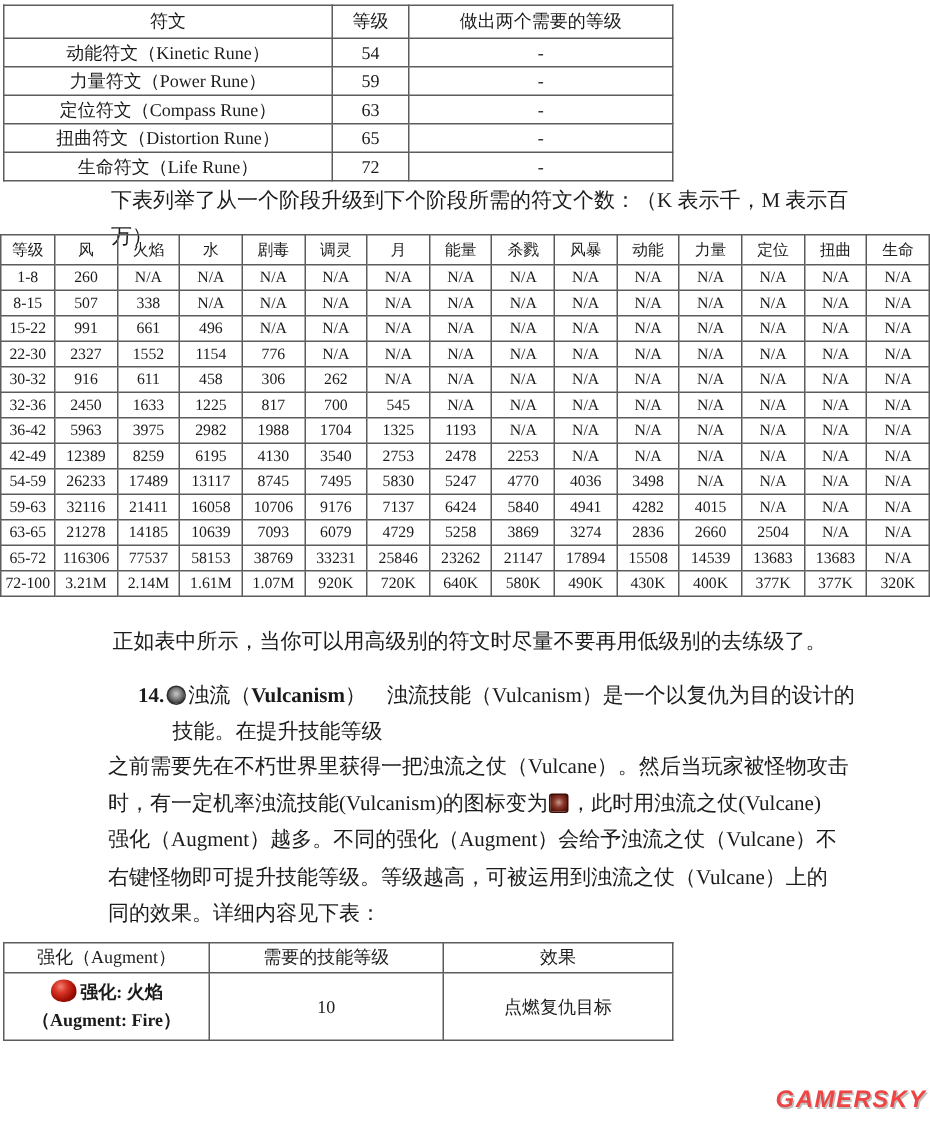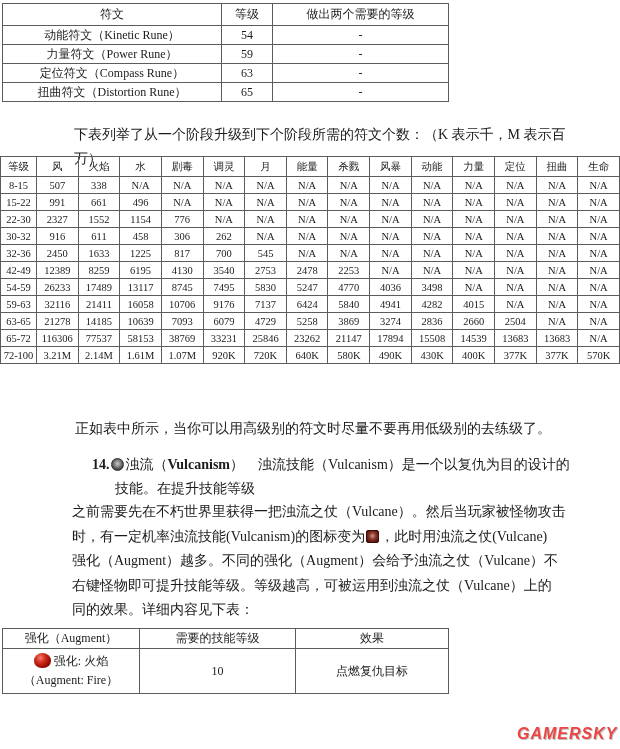--- a/index.html
+++ b/index.html
@@ -19,21 +19,21 @@
   .rune-table th { height:21px; }
   .rune-table td { height:18px;margin-left:37px; }
   
   .big-table { position:absolute; left:0; top:156px; width:620px; font-size:10.5px; }
   .big-table th { height:19px; }
   .big-table td { height:16px; }
   
   .aug-table { position:absolute; left:2px; top:628px; width:446px; font-size:12px; }
   .aug-table th { height:19px; }
   .aug-table td.tall { height:44px; }
-  .aug-name-line { line-height:19px; }
+  .aug-name-line { line-height:19px;font-weight:bold; }
   
   .line { position:absolute; font-size:14px; white-space:nowrap; line-height:17px; }
   .para .pline { line-height:24.6px; white-space:nowrap; font-size:14px; }
   .b { font-weight:bold; }
   
   .skill-icon {
     display:inline-block; width:13px; height:13px; border-radius:50%; box-sizing:border-box;
     background:radial-gradient(circle at 50% 42%, #c9c9c9 0%, #8a8a8a 35%, #3a3a3a 75%, #1f1f1f 100%);
     border:1px solid #2e2e2e; vertical-align:-2px; margin:0 2px 0 1px;
   }
@@ -85,20 +85,25 @@
           <td>-</td>
         </tr>
         <tr>
           <td>定位符文（Compass Rune）</td>
           <td>63</td>
           <td>-</td>
         </tr>
         <tr>
           <td>扭曲符文（Distortion Rune）</td>
           <td>65</td>
+          <td>-</td>
+        </tr>
+        <tr>
+          <td>生命符文（Life Rune）</td>
+          <td>72</td>
           <td>-</td>
         </tr>
       </tbody>
   </table>
 
   <div class="line" style="left:74px; top:126px;">下表列举了从一个阶段升级到下个阶段所需的符文个数：（K 表示千，M 表示百</div>
   <div class="line" style="left:74px; top:150px;">万）</div>
 
   <table class="big-table">
     <colgroup>
@@ -132,20 +137,37 @@
           <th>风暴</th>
           <th>动能</th>
           <th>力量</th>
           <th>定位</th>
           <th>扭曲</th>
           <th>生命</th>
         </tr>
     </thead>
     <tbody>
         <tr>
+          <td>1-8</td>
+          <td>260</td>
+          <td>N/A</td>
+          <td>N/A</td>
+          <td>N/A</td>
+          <td>N/A</td>
+          <td>N/A</td>
+          <td>N/A</td>
+          <td>N/A</td>
+          <td>N/A</td>
+          <td>N/A</td>
+          <td>N/A</td>
+          <td>N/A</td>
+          <td>N/A</td>
+          <td>N/A</td>
+        </tr>
+        <tr>
           <td>8-15</td>
           <td>507</td>
           <td>338</td>
           <td>N/A</td>
           <td>N/A</td>
           <td>N/A</td>
           <td>N/A</td>
           <td>N/A</td>
           <td>N/A</td>
           <td>N/A</td>
@@ -208,20 +230,37 @@
         </tr>
         <tr>
           <td>32-36</td>
           <td>2450</td>
           <td>1633</td>
           <td>1225</td>
           <td>817</td>
           <td>700</td>
           <td>545</td>
           <td>N/A</td>
+          <td>N/A</td>
+          <td>N/A</td>
+          <td>N/A</td>
+          <td>N/A</td>
+          <td>N/A</td>
+          <td>N/A</td>
+          <td>N/A</td>
+        </tr>
+        <tr>
+          <td>36-42</td>
+          <td>5963</td>
+          <td>3975</td>
+          <td>2982</td>
+          <td>1988</td>
+          <td>1704</td>
+          <td>1325</td>
+          <td>1193</td>
           <td>N/A</td>
           <td>N/A</td>
           <td>N/A</td>
           <td>N/A</td>
           <td>N/A</td>
           <td>N/A</td>
           <td>N/A</td>
         </tr>
         <tr>
           <td>42-49</td>
@@ -316,21 +355,21 @@
           <td>1.07M</td>
           <td>920K</td>
           <td>720K</td>
           <td>640K</td>
           <td>580K</td>
           <td>490K</td>
           <td>430K</td>
           <td>400K</td>
           <td>377K</td>
           <td>377K</td>
-          <td>570K</td>
+          <td>320K</td>
         </tr>
       </tbody>
   </table>
 
   <div class="line" style="left:75px; top:420px;">正如表中所示，当你可以用高级别的符文时尽量不要再用低级别的去练级了。</div>
 
   <div class="line" style="left:92px; top:456px;">
     <span class="b">14.</span><span class="skill-icon"></span><span>浊流（</span><span class="b">Vulcanism</span><span>）　浊流技能（Vulcanism）是一个以复仇为目的设计的</span>
   </div>
   <div class="line" style="left:115px; top:480px;">技能。在提升技能等级</div>

